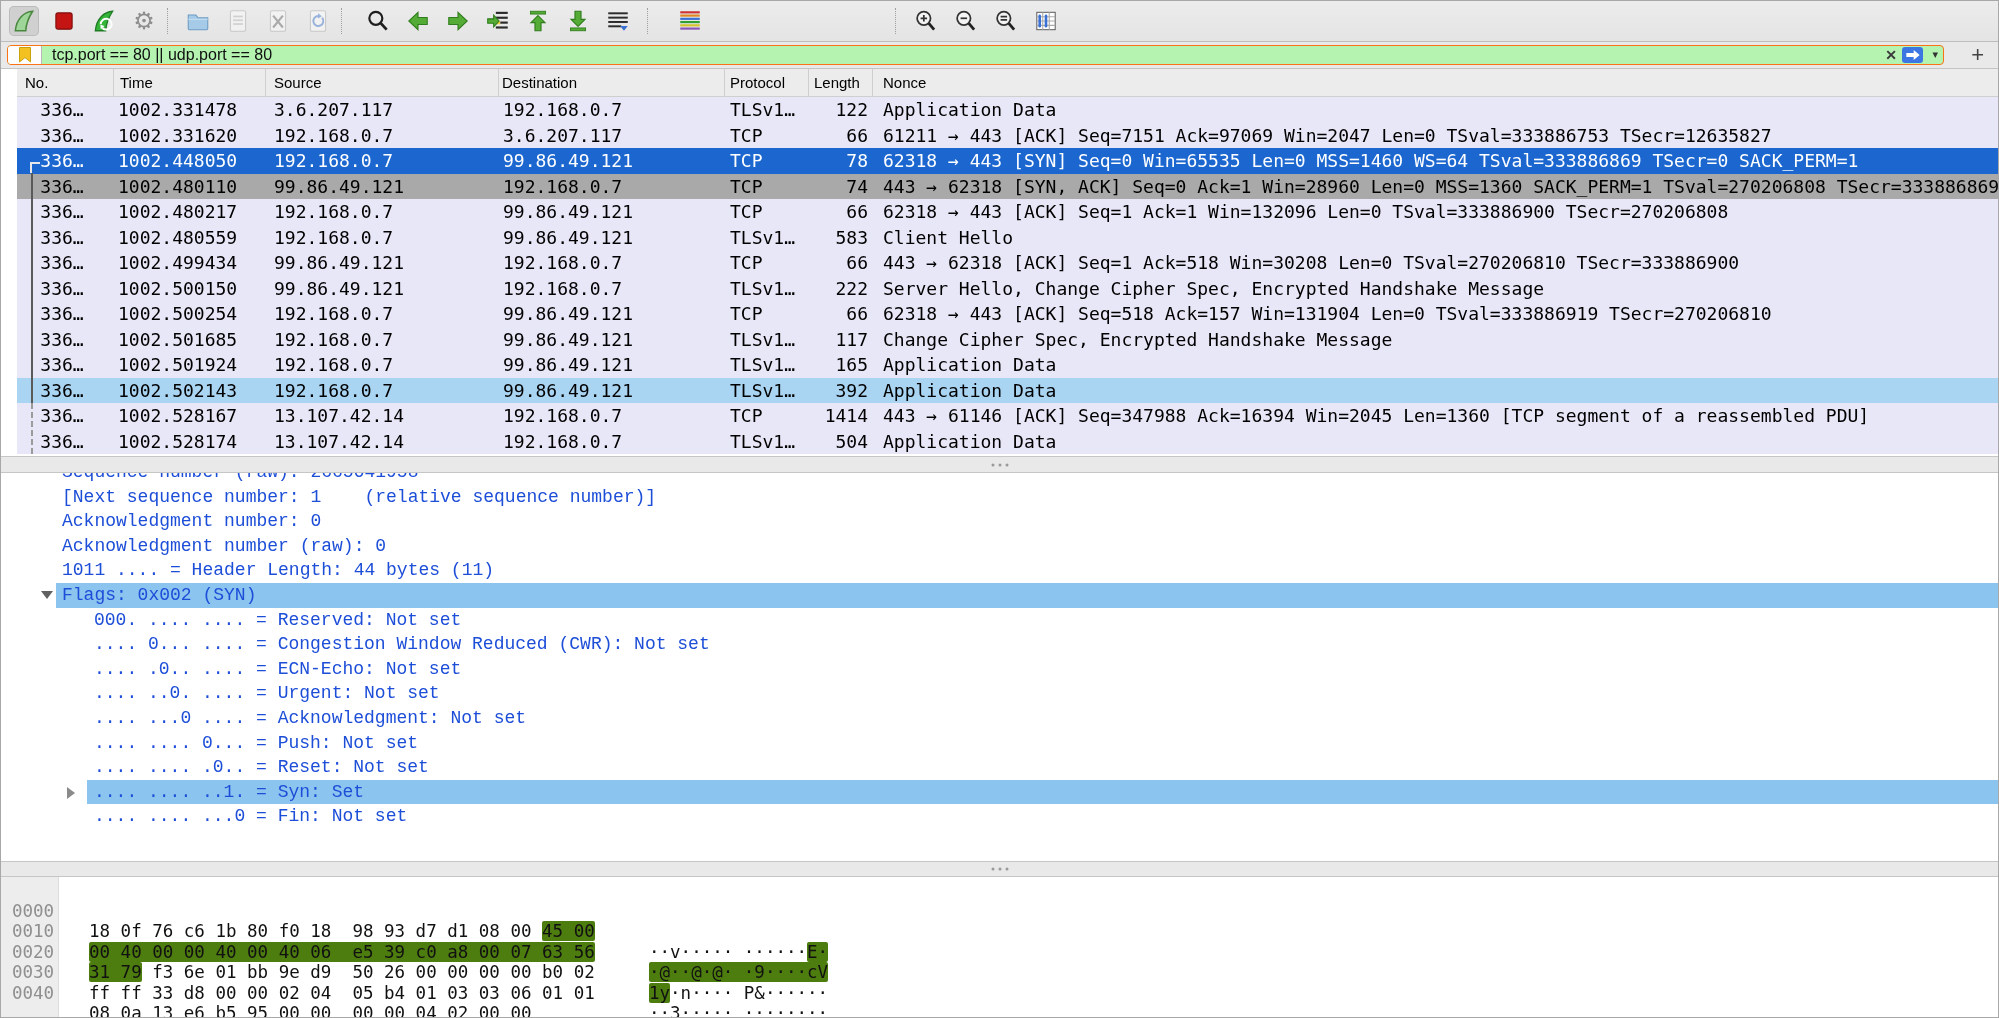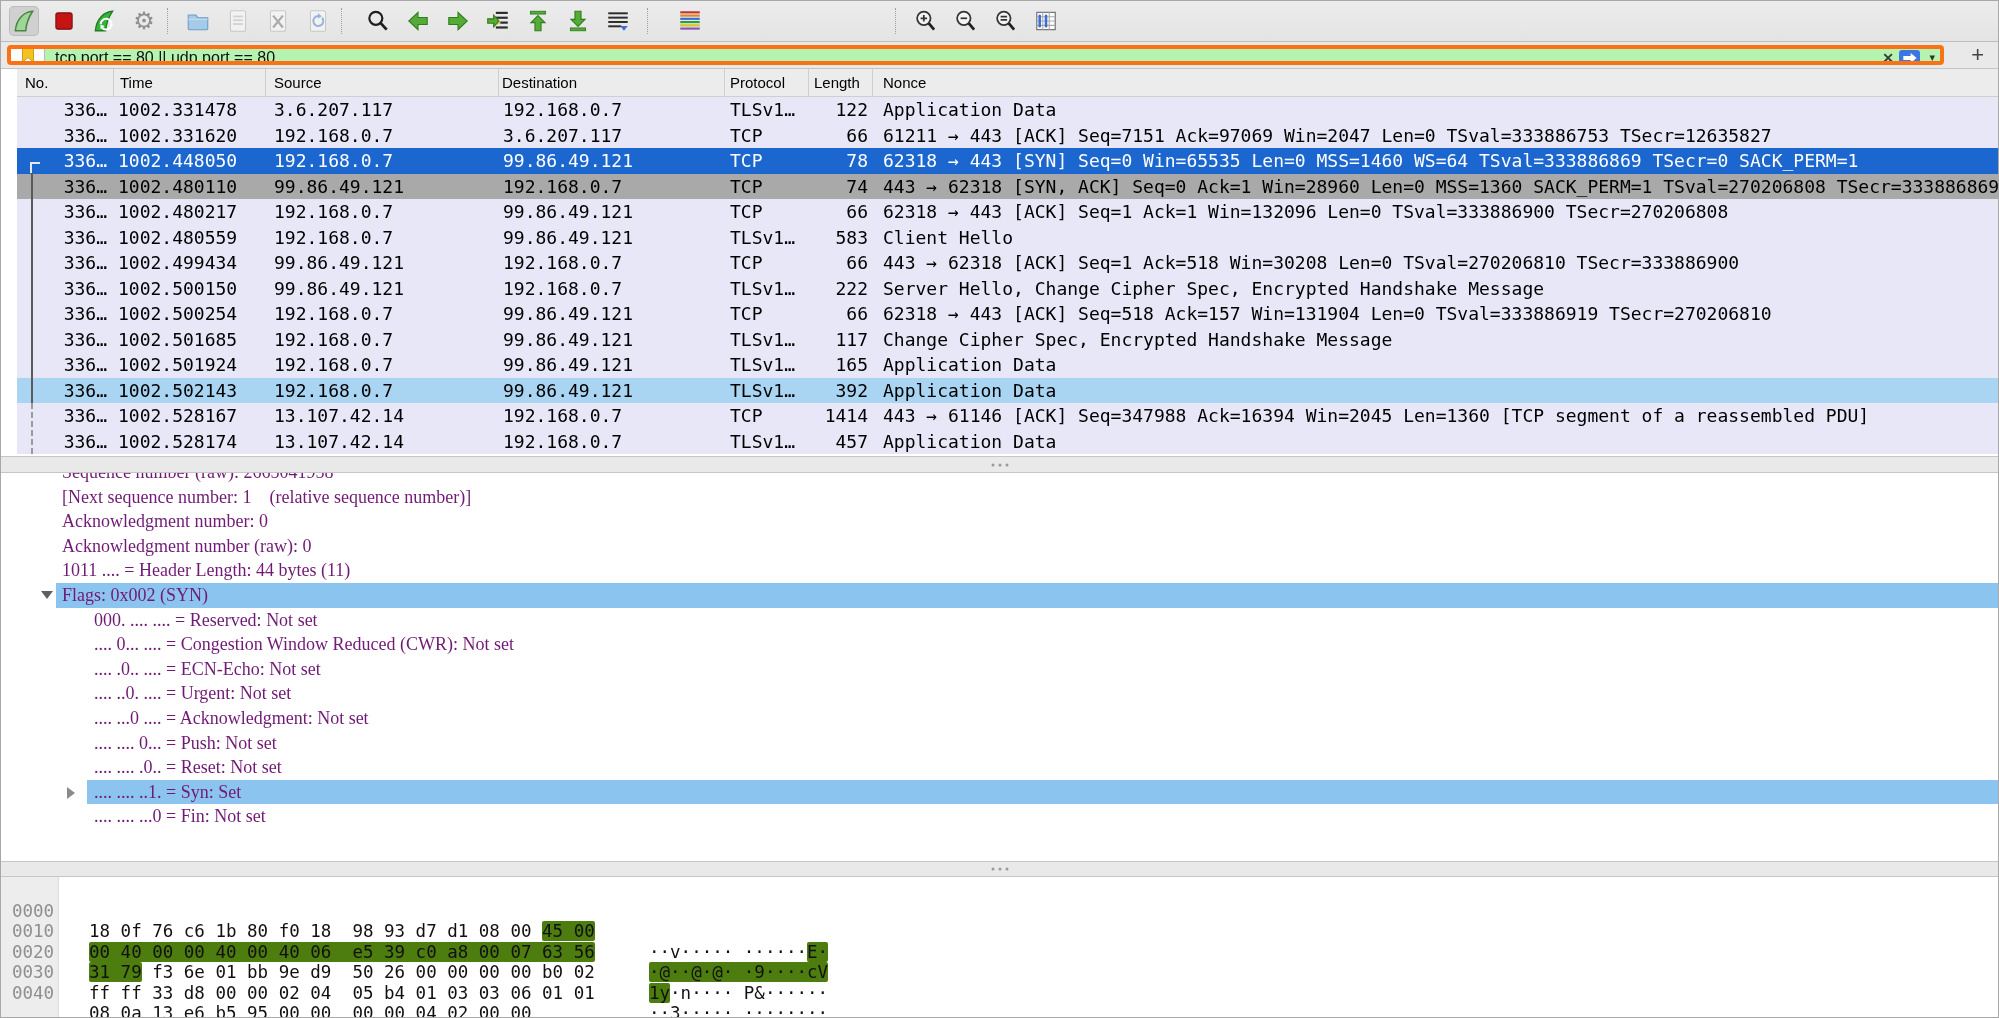--- a/index.html
+++ b/index.html
@@ -14,21 +14,21 @@
   .tbtn { width:30px; height:30px; display:flex; align-items:center; justify-content:center; border-radius:5px; }
   .tbtn.pressed { background:#d0d0d0; box-shadow:inset 0 0 0 1px #bcbcbc; }
   .tbtn.disabled { opacity:.5; }
   .tsep { position:absolute; top:7px; height:26px; border-left:1px dotted #9f9f9f; }
   .gear-glyph { font-size:24px; color:#8f8f8f; line-height:1; }
 
   
   .filterbar { position:absolute; left:0; top:41px; width:100%; height:27px; background:#e9e9e9;
                border-bottom:1px solid #c4c4c4; }
   .filter-field { position:absolute; left:6px; right:54px; top:3px; height:20px;
-                  background:#b4f3b0; border:4px solid #f97316; border-radius:4px; overflow:hidden; }
+                  background:#b4f3b0; border:1px solid #f97316; border-radius:4px; overflow:hidden; }
   .bookmark-box { position:absolute; left:0; top:0; bottom:0; width:34px; background:#fdfdfd;
                   border-right:1px solid #b9b9b9; display:flex; align-items:center; justify-content:center; }
   .filter-text { position:absolute; left:44px; top:0; height:18px; line-height:18px;
                  font-size:16px; color:#101010; white-space:pre; }
   .filter-clear { position:absolute; right:46px; top:1px; font-size:14px; font-weight:bold; color:#3a3a3a; }
   .filter-apply { position:absolute; right:20px; top:1px; width:21px; height:16px; background:#3b76e3;
                   border-radius:3px; display:flex; align-items:center; justify-content:center; }
   .filter-dd { position:absolute; right:5px; top:2px; font-size:11px; color:#333; }
   .filter-add { position:absolute; right:14px; top:0px; font-size:22px; color:#444; line-height:26px; }
 
@@ -39,21 +39,21 @@
   .hcell { font-size:15px; color:#000; line-height:27px; border-right:1px solid #cfcfcf;
            overflow:hidden; white-space:pre; }
   .hcell:last-child { border-right:none; }
   .h-no{padding-left:8px} .h-time{padding-left:6px} .h-src{padding-left:8px} .h-dst{padding-left:3px}
   .h-proto{padding-left:5px} .h-len{padding-left:5px} .h-info{padding-left:10px}
 
   .pl-rows { position:relative; }
   .prow { height:25.5px; background:#e8e7f7; cursor:default; }
   .prow .c { font-family:"DejaVu Sans Mono", monospace; font-size:18px; line-height:25.5px;
              color:#000; overflow:hidden; white-space:pre; }
-  .c.no{text-align:right; padding-right:7px}
+  .c.no{text-align:center; padding-right:7px}
   .c.time{padding-left:4px} .c.src{padding-left:8px} .c.dst{padding-left:4px} .c.proto{padding-left:5px}
   .c.len{text-align:right; padding-right:5px} .c.info{padding-left:10px}
   .r-selected { background:#1b66cf; }
   .r-selected .c { color:#fff; }
   .r-gray { background:#a9a9a9; }
   .r-blue { background:#a9d4f2; }
 
   .stream-tick { position:absolute; left:13px; top:65px; width:10px; height:11px;
                  border-left:2px solid #e8e8e8; border-top:2px solid #e8e8e8; }
   .stream-line-solid { position:absolute; left:14px; top:76px; height:230px; border-left:2px solid #5a5a5a; }
@@ -67,22 +67,22 @@
               border-top:1px solid #c6c6c6; border-bottom:1px solid #c6c6c6; }
   .split1 { top:455px; height:17px; }
   .split2 { top:860px; height:16px; }
   .dots { position:absolute; left:50%; top:50%; transform:translate(-50%,-50%); display:flex; gap:4px; }
   .dots i { width:3px; height:3px; border-radius:50%; background:#9a9a9a; }
 
   
   .detail-pane { position:absolute; left:0; top:472px; width:100%; height:388px; background:#fff; overflow:hidden; }
   .detail-inner { margin-top:-13px; }
   .dline { position:relative; height:24.6px; }
-  .dline .dtext { display:block; font-family:Liberation Serif, serif; font-size:18px;
-                  line-height:24.6px; white-space:pre; color:#701a75; overflow:hidden; }
+  .dline .dtext { display:block; font-family:Liberation Mono, monospace; font-size:18px;
+                  line-height:24.6px; white-space:pre; color:#1d4ed8; overflow:hidden; }
   .lv1 { padding-left:55px; } .lv1 .dtext { padding-left:6px; }
   .lv2 { padding-left:86px; } .lv2 .dtext { padding-left:7px; }
   .dline.hl .dtext { background:#8cc4f0; }
   .exp { position:absolute; top:8px; width:0; height:0; }
   .exp-open  { border-left:6px solid transparent; border-right:6px solid transparent; border-top:8px solid #606060; }
   .exp-closed{ border-top:6px solid transparent; border-bottom:6px solid transparent; border-left:8px solid #8a8a8a; }
 
   
   .hex-pane { position:absolute; left:0; top:876px; width:100%; height:142px; background:#fff; overflow:hidden; }
   .hx-strip { position:absolute; left:0; top:0; bottom:0; width:58px; background:#ededed; border-right:1px solid #dcdcdc; }
@@ -396,21 +396,21 @@
           <span class="c proto">TCP</span>
           <span class="c len">1414</span>
           <span class="c info">443 → 61146 [ACK] Seq=347988 Ack=16394 Win=2045 Len=1360 [TCP segment of a reassembled PDU]</span>
       </div>
       <div class="prow pl-grid">
         <span class="c no">336…</span>
           <span class="c time">1002.528174</span>
           <span class="c src">13.107.42.14</span>
           <span class="c dst">192.168.0.7</span>
           <span class="c proto">TLSv1…</span>
-          <span class="c len">457</span>
+          <span class="c len">504</span>
           <span class="c info">Application Data</span>
       </div>
 
       <div class="stream-tick"></div>
       <div class="stream-line-solid"></div>
       <div class="stream-line-dashed"></div>
     </div>
     <div class="vscroll-thumb"></div>
   </div>
 

